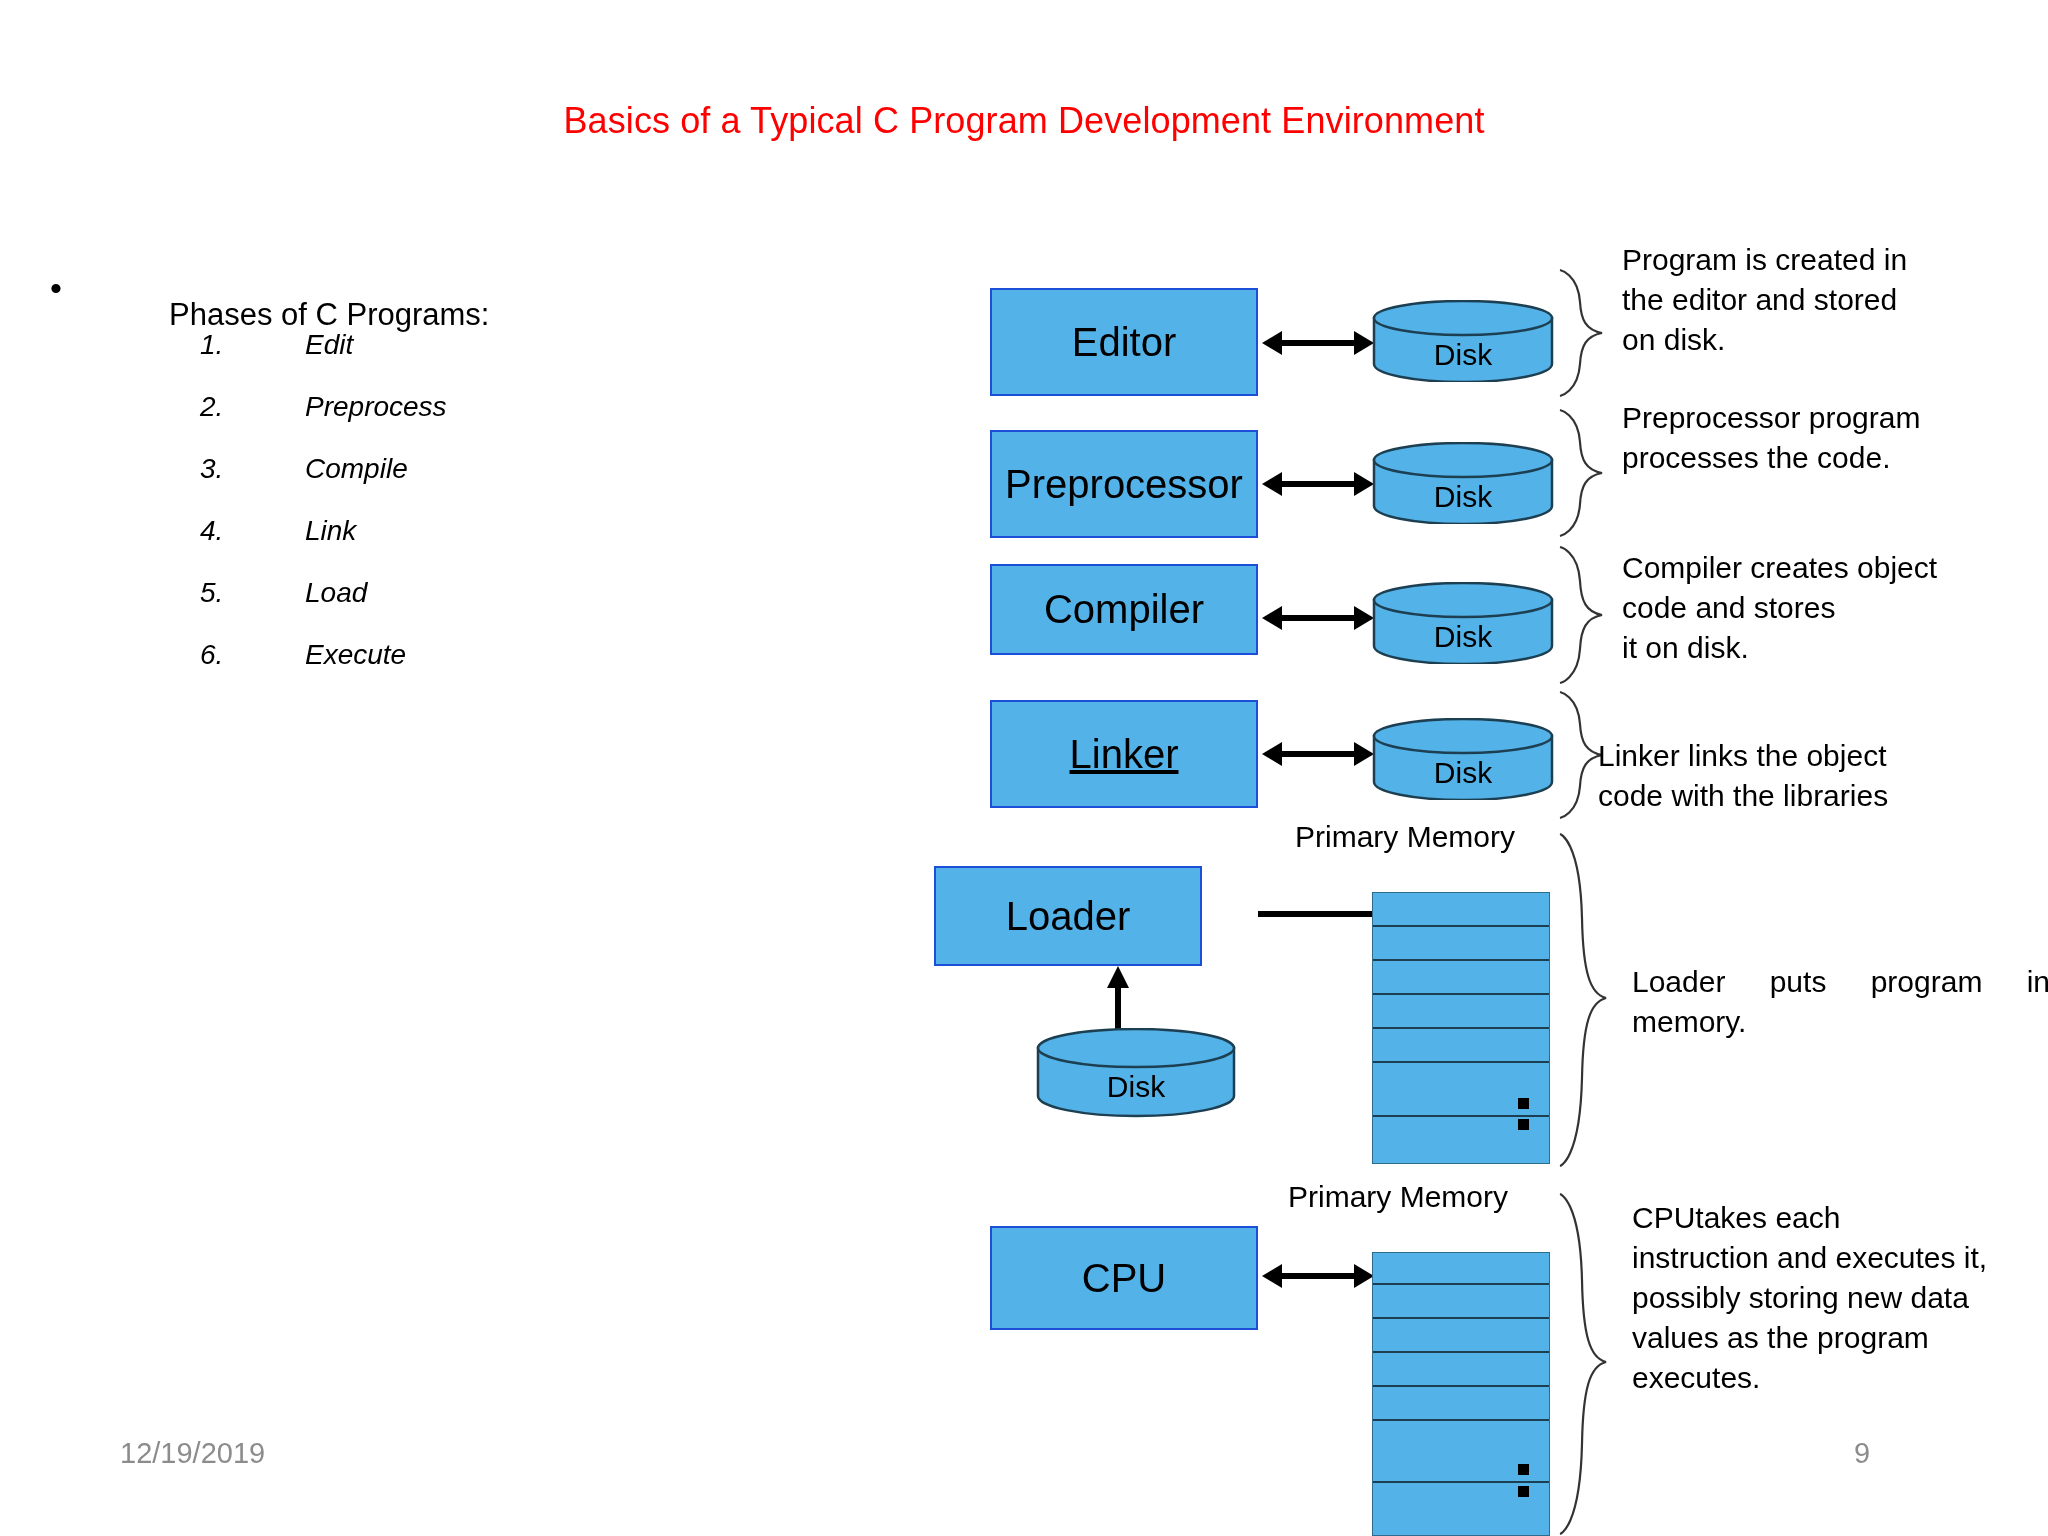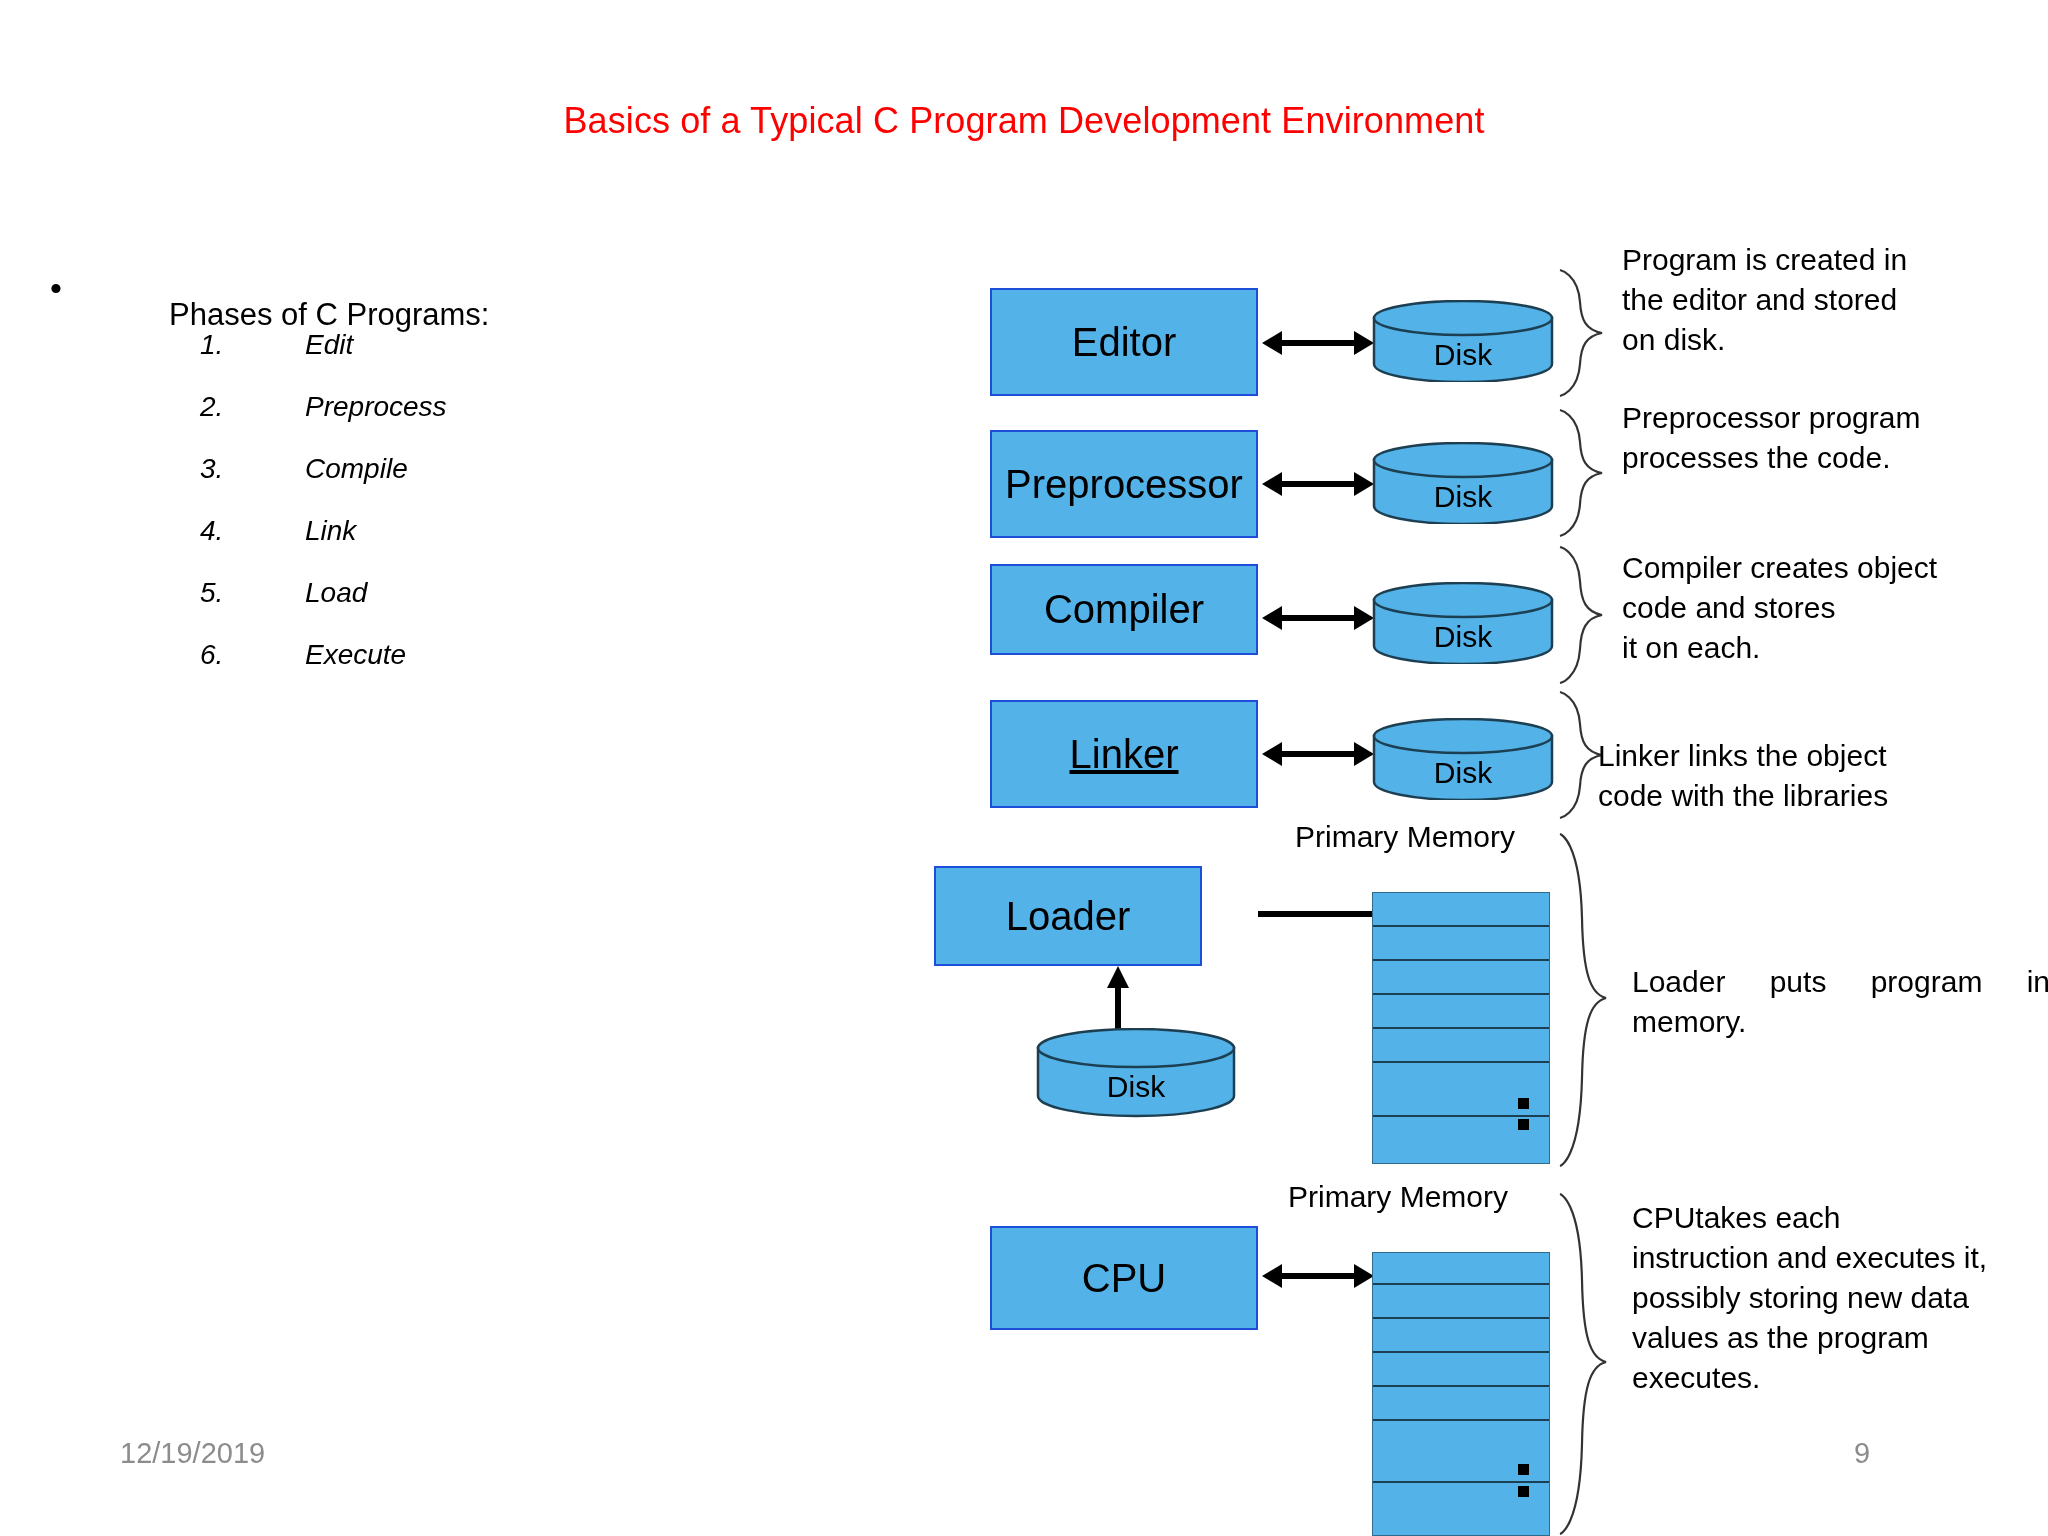--- a/index.html
+++ b/index.html
@@ -237,21 +237,21 @@
 
   <div class="brace" style="left:1556px;top:545px;width:60px;height:140px;">
     <svg width="60" height="140" viewBox="0 0 60 140">
       <path d="M4,2 C4,2 22,6 24,36 C25,56 30,67 46,70 C30,73 25,84 24,104 C22,134 4,138 4,138" fill="none" stroke="#333" stroke-width="2.2"></path>
     </svg>
   </div>
 
   <div class="annot" style="left:1622px;top:548px;width:400px;">
     <div>Compiler creates object</div>
     <div>code and stores</div>
-    <div>it on each.</div>
+    <div>it on disk.</div>
   </div>
 
   <div class="proc-box" style="left:990px;top:700px;width:268px;height:108px;text-decoration:underline;">Linker</div>
 
   <div class="arrow" style="left:1262px;top:736px;width:112px;height:36px;">
     <svg width="112" height="36" viewBox="0 0 112 36">
       <line x1="16" y1="18" x2="96" y2="18" stroke="#000" stroke-width="6"></line>
       <polygon points="0,18 20,6 20,30" fill="#000"></polygon>
       <polygon points="112,18 92,6 92,30" fill="#000"></polygon>
     </svg>

